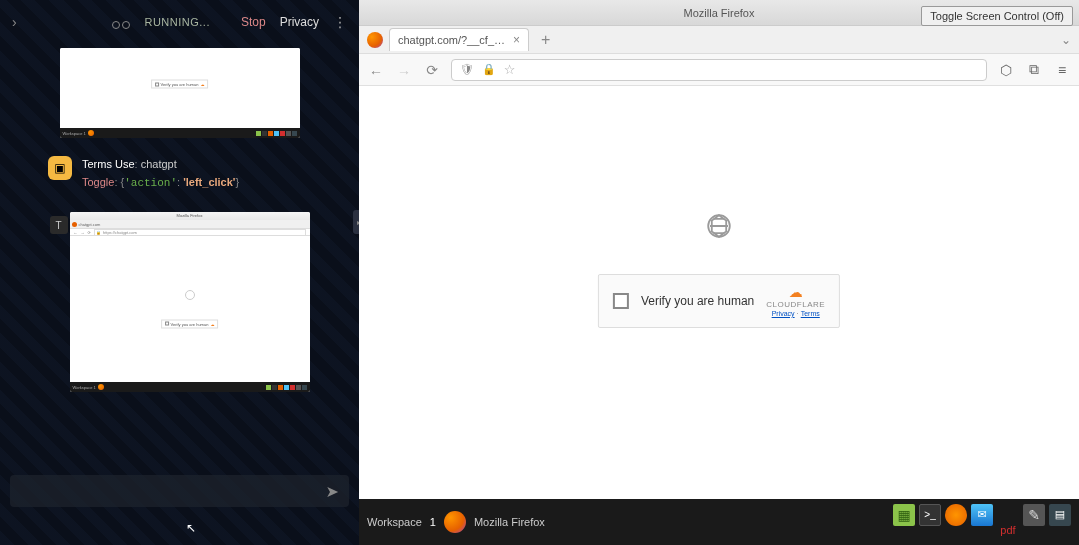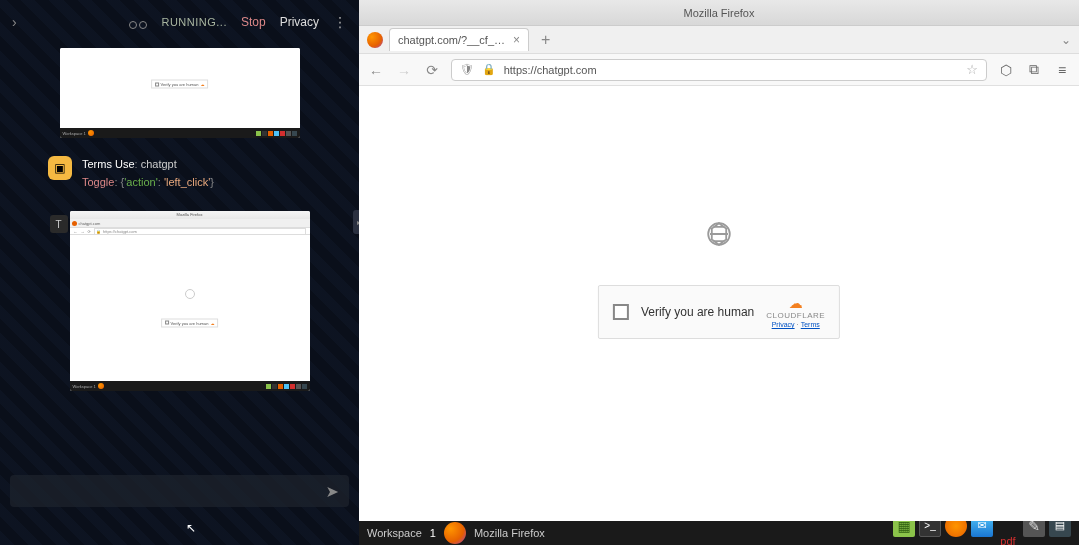--- a/index.html
+++ b/index.html
@@ -9,42 +9,42 @@
 .left-panel { width: 359px; height: 545px; background: #0a0f1a; background-image: repeating-linear-gradient(45deg, rgba(20,30,50,0.3) 0 10px, transparent 10px 20px); display: flex; flex-direction: column; position: relative; }
 .left-topbar { height: 44px; display: flex; align-items: center; padding: 0 12px; color: #aaa; font-size: 12px; gap: 14px; }
 .left-topbar .chev { font-size: 14px; cursor: pointer; color: #888; }
 .left-topbar .spacer { flex: 1; }
 .bike-icon { width: 18px; height: 14px; display: inline-block; position: relative; }
 .bike-icon::before, .bike-icon::after { content: ""; position: absolute; width: 6px; height: 6px; border: 1px solid #888; border-radius: 50%; bottom: 0; }
 .bike-icon::before { left: 0; }
 .bike-icon::after { right: 0; }
 .status-running { color: #a8b5a0; font-size: 11px; letter-spacing: 0.5px; }
 .btn-stop, .btn-deploy { color: #ddd; font-size: 12px; cursor: pointer; }
-.btn-stop { color: #d88; }
+.btn-stop { color: #d88; margin-left: 17px; }
 .dots-vert { color: #aaa; font-size: 14px; cursor: pointer; }
 
 .thumb { width: 240px; margin: 4px auto 12px; background: #fff; border-radius: 2px; overflow: hidden; font-size: 5px; }
 .thumb1 { height: 90px; }
 .thumb-body { height: calc(100% - 10px); position: relative; background: #fff; }
 .thumb-task { height: 10px; background: #1a1a1a; display: flex; align-items: center; padding: 0 3px; gap: 2px; }
 .thumb-task .ws { color: #aaa; font-size: 4px; }
 .thumb-ff { width: 6px; height: 6px; background: radial-gradient(circle at 30% 30%, #ff9500, #e66000); border-radius: 50%; }
 .thumb-tray { margin-left: auto; display: flex; gap: 1px; }
 .thumb-tray span { width: 5px; height: 5px; }
 .thumb-verify { position: absolute; left: 50%; top: 45%; transform: translate(-50%,-50%); display: flex; align-items: center; gap: 2px; border: 0.5px solid #ddd; padding: 1px 3px; font-size: 4px; color: #555; }
 .thumb-verify .cb { width: 4px; height: 4px; border: 0.5px solid #888; }
 
 .tool-block { margin: 6px 48px 14px; display: flex; gap: 10px; align-items: flex-start; }
 .tool-badge { width: 24px; height: 24px; background: #f5b942; border-radius: 6px; display: flex; align-items: center; justify-content: center; font-size: 12px; flex-shrink: 0; }
 .tool-text { font-family: 'Monaco','Consolas',monospace; font-size: 11px; line-height: 1.6; color: #ccc; }
 .tool-text .k-tool { color: #fff; }
 .tool-text .k-colon { color: #888; }
 .tool-text .k-input { color: #d88; }
-.tool-text .k-key { color: #6ab04c; }
-.tool-text .k-val { color: #e8a87c; }
+.tool-text .k-key { color: #6ab04c; font-family: Liberation Mono, monospace; }
+.tool-text .k-val { color: #e8a87c; font-weight: bold; }
 
 .thumb2wrap { display:flex; margin: 6px auto; width: 260px; }
 .t-label { width: 18px; height: 18px; background: #2a2a2a; color: #ccc; font-size: 10px; display:flex; align-items:center; justify-content:center; border-radius:3px; margin-top:4px; }
 .thumb2 { width: 240px; height: 180px; background: #fff; border-radius: 2px; overflow: hidden; margin-left:auto; }
 .thumb2 .mini-title { height: 8px; background: linear-gradient(#f5f5f5,#e8e8e8); font-size:4px; text-align:center; color:#555; line-height:8px;}
 .thumb2 .mini-tab { height: 8px; background:#f0f0f0; display:flex; align-items:center; padding:0 2px; font-size:4px; color:#666;}
 .thumb2 .mini-url { height:8px; background:#fff; border-top:0.5px solid #ddd; border-bottom:0.5px solid #ddd; display:flex; align-items:center; padding:0 4px; font-size:4px; color:#888; gap:3px;}
 .thumb2 .mini-body { height: calc(100% - 34px); position:relative; background:#fff;}
 .thumb2 .mini-logo { position:absolute; left:50%; top:40%; transform:translate(-50%,-50%); width:10px; height:10px; border:1px solid #ccc; border-radius:50%;}
 
@@ -81,21 +81,21 @@
 .openai-logo { position: absolute; left: 50%; top: 34%; transform: translate(-50%,-50%); width: 36px; height: 36px; }
 .openai-logo svg { width: 100%; height: 100%; }
 .cf-box { position: absolute; left: 50%; top: 52%; transform: translate(-50%,-50%); border: 1px solid #ddd; border-radius: 2px; padding: 10px 14px; display: flex; align-items: center; gap: 12px; background: #fafafa; }
 .cf-cb { width: 16px; height: 16px; border: 2px solid #888; background: #fff; cursor:pointer;}
 .cf-text { font-size: 12px; color: #333; }
 .cf-brand { display:flex; flex-direction:column; align-items:center; font-size:8px; color:#888; gap:1px;}
 .cf-cloud { color: #f38020; font-size: 14px; line-height: 1; }
 .cf-links { font-size: 7px; color: #0051c3; }
 .cf-links span { text-decoration: underline; cursor:pointer;}
 
-.taskbar { height: 24px; background: #1a1a1a; display: flex; align-items: center; padding: 0 8px; color: #ccc; font-size: 11px; gap: 8px; }
+.taskbar { height: 46px; background: #1a1a1a; display: flex; align-items: center; padding: 0 8px; color: #ccc; font-size: 11px; gap: 8px; }
 .taskbar .ws-label { color: #ccc; }
 .taskbar .ws-num { color: #fff; }
 .taskbar .ff-big { width: 22px; height: 22px; background: radial-gradient(circle at 30% 30%, #ff9500, #e66000 60%, #a340c4); border-radius: 50%; }
 .taskbar .ff-label { color: #ccc; }
 .taskbar .tray { margin-left: auto; display: flex; gap: 4px; }
 .tray-ico { width: 22px; height: 22px; display: flex; align-items: center; justify-content: center; font-size: 14px; border-radius: 2px;}
 .ico-sheet { background: #8bc34a; color: #2e5e0f; }
 .ico-term { background: #333; color: #fff; border:1px solid #555; font-size:10px;}
 .ico-ff { background: radial-gradient(circle, #ff9500, #e66000); border-radius: 50%; }
 .ico-mail { background: linear-gradient(#4fc3f7,#1976d2); color:#fff; font-size:11px;}
@@ -187,20 +187,21 @@
   </div>
 
   <div class="input-bar">
     <span class="send">➤</span>
   </div>
   <span class="cursor-icon">↖</span>
   <div class="drag-handle">▸</div>
 </div>
 
 <div class="right-panel">
+  <div class="toggle-btn">Toggle Screen Control (Off)</div>
 
   <div class="titlebar">
     <span>Mozilla Firefox</span>
   </div>
 
   <div class="tabbar">
     <span class="ff-icon"></span>
     <div class="tab">
       <span class="tx">chatgpt.com/?__cf_chl_rt_tk</span>
       <span class="x">×</span>
@@ -209,21 +210,20 @@
     <span class="end">⌄</span>
   </div>
 
   <div class="urlbar">
     <span class="nav-ico">←</span>
     <span class="nav-ico dis">→</span>
     <span class="nav-ico">⟳</span>
     <div class="url-field">
       <span class="shield">🛡</span>
       <span class="lock">🔒</span>
-      <span class="url-text">https://chatgpt.com</span>
       <span class="star">☆</span>
     </div>
     <span class="right-ico">⬡</span>
     <span class="right-ico">⧉</span>
     <span class="right-ico">≡</span>
   </div>
 
   <div class="browser-body">
     <div class="openai-logo">
       <svg viewBox="0 0 40 40">

